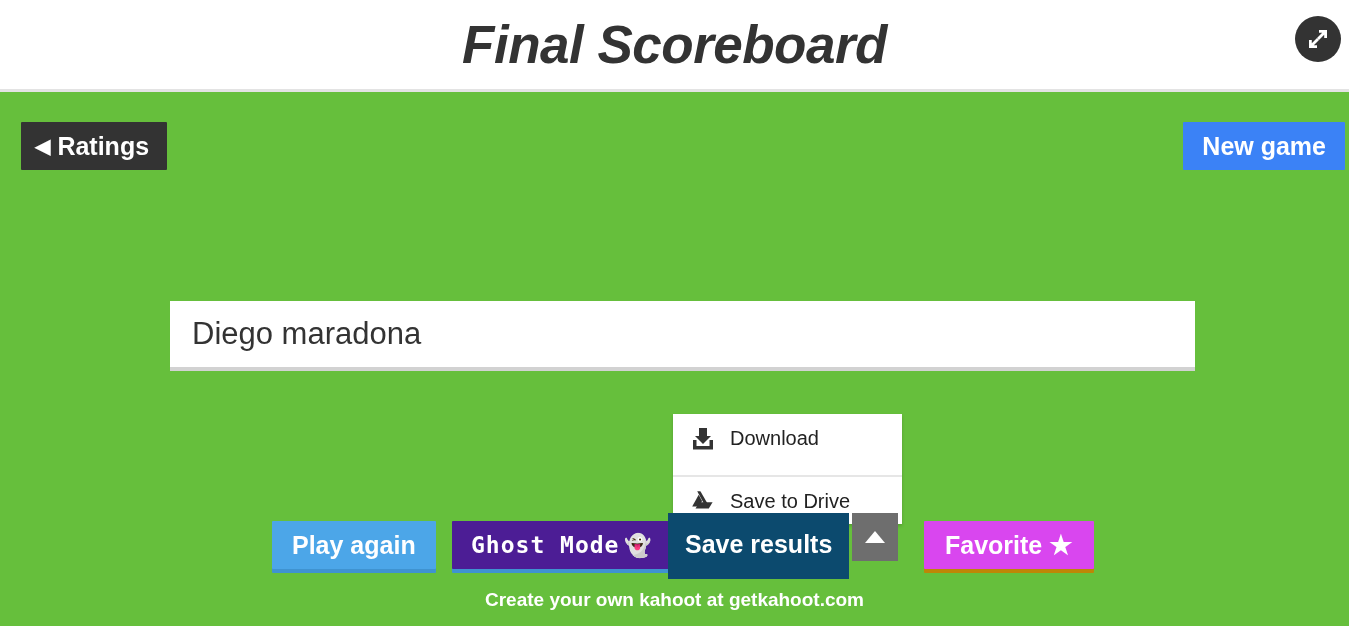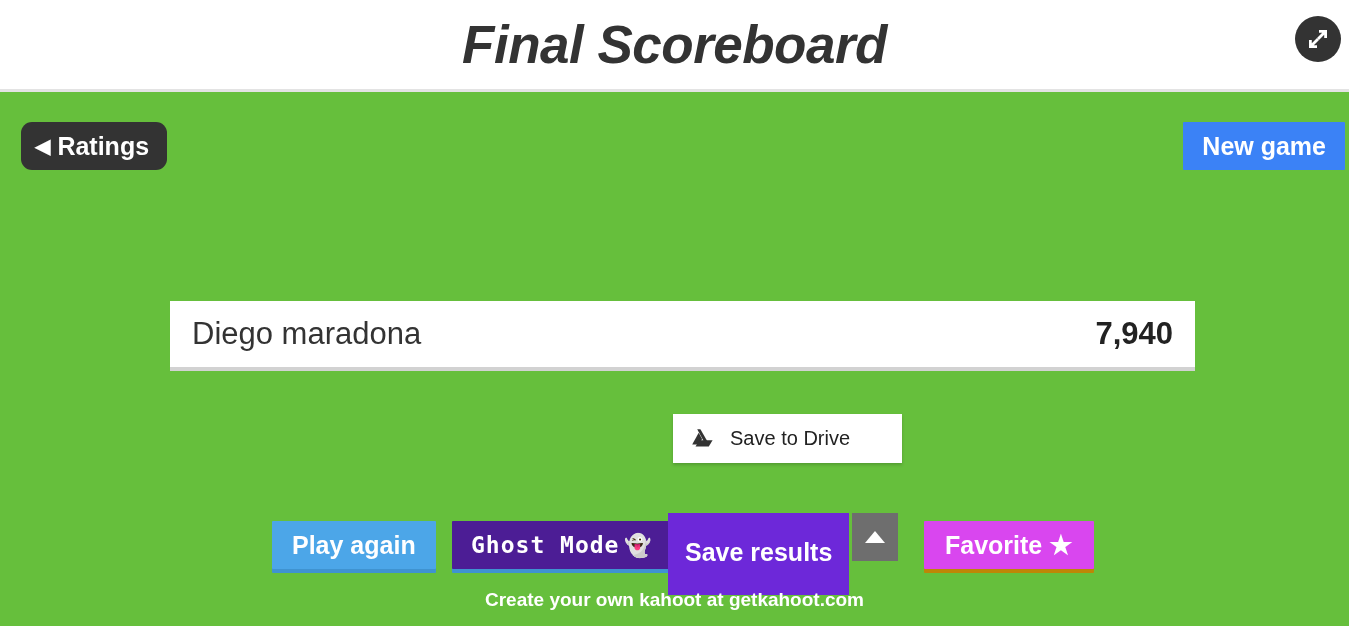--- a/index.html
+++ b/index.html
@@ -80,21 +80,21 @@
     top: 30px;
     height: 48px;
     padding: 0 18px 0 14px;
     background: #333333;
     color: #ffffff;
     font-size: 25px;
     font-weight: bold;
     line-height: 48px;
     white-space: nowrap;
     cursor: pointer;
-    border-radius: 11px;
+    border-radius: 1px;
   }
   .ratings-button .caret-left {
     display: inline-block;
     margin-right: 7px;
     font-size: 20px;
     vertical-align: 2px;
   }
 
   .newgame-button {
     position: absolute;
@@ -225,22 +225,22 @@
     top: 0;
     height: 48px;
     box-shadow: 0 4px 0 rgba(0,0,0,0.18);
   }
   .btn-save {
     position: absolute;
     left: 0;
     top: 0;
     height: 52px;
     line-height: 48px;
-    padding: 15px 17px;
-    background: #6d28d9;
+    padding: 7px 17px;
+    background: #0c4a6e;
     color: #ffffff;
     font-size: 25px;
     font-weight: bold;
     white-space: nowrap;
     cursor: pointer;
   }
   .btn-save-toggle {
     position: absolute;
     left: 184px;
     top: 0;
@@ -312,24 +312,32 @@
     <div class="ratings-button">
       <span class="caret-left">◀</span><span>Ratings</span>
     </div>
 
     <div class="newgame-button">
       <span>New game</span>
     </div>
 
     <div class="score-row">
       <div class="score-name">Diego maradona</div>
-      <div class="score-value">7,940</div>
     </div>
 
     <div class="dropdown-menu">
+      <div class="dropdown-item">
+        <span class="ic">
+          <svg width="26" height="26" viewBox="0 0 26 26" aria-hidden="true">
+            <path d="M9 2 H17 V10 H21 L13 18 L5 10 H9 Z" fill="#333333"></path>
+            <path d="M3 14 H6.5 V20 H19.5 V14 H23 V23.5 H3 Z" fill="#333333"></path>
+          </svg>
+        </span>
+        <span>Download</span>
+      </div>
       <div class="dropdown-item">
         <span class="ic">
           <svg width="26" height="26" viewBox="0 0 26 26" aria-hidden="true">
             <path d="M10.4 3.2 L17.2 15 L13.6 15 L7.2 3.2 Z" fill="#333333"></path>
             <path d="M2.2 18.4 L8.7 6.8 L12.1 12.9 L8.7 18.4 Z" fill="#333333"></path>
             <path d="M5.5 20.4 L9.4 14.2 L22.6 14.2 L18.8 20.4 Z" fill="#333333"></path>
           </svg>
         </span>
         <span>Save to Drive</span>
       </div>

